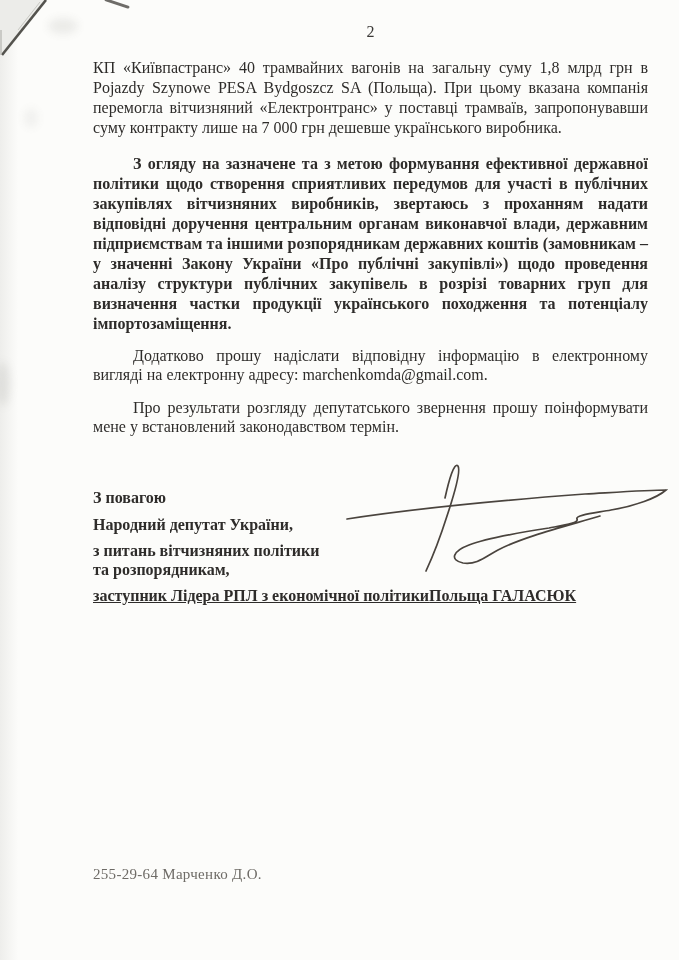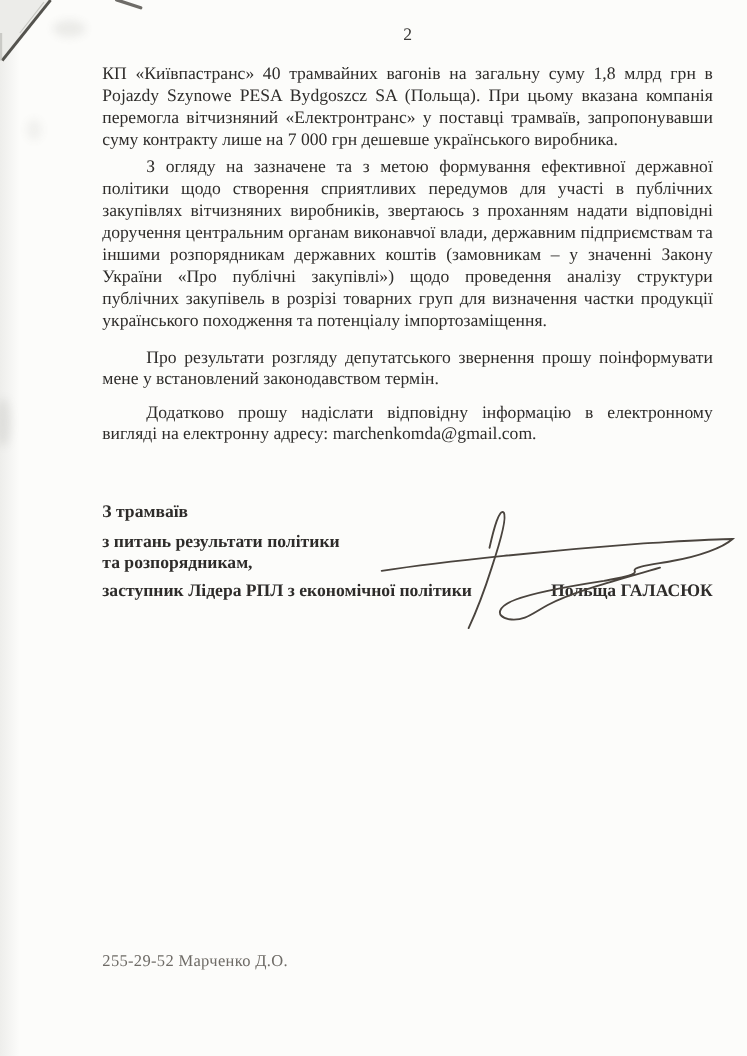--- a/index.html
+++ b/index.html
@@ -58,35 +58,36 @@
   .page-number {
     text-align: center;
     margin: 0 0 16px 0;
     color: #3a3836;
   }
   .para {
     margin: 0;
     text-align: justify;
   }
   .para.indent { text-indent: 40px; }
-  .p2 { margin-top: 4px; }
+  .p2 { margin-top: 16px; font-weight: bold; }
   .p3 { margin-top: 12px; line-height: 19px; }
   .p4 { margin-top: 14px; line-height: 19px; }
   .sig-block {
     margin-top: 52px;
     font-weight: bold;
   }
   .sig-line { margin: 0; }
   .sig-salutation { margin-bottom: 7px; }
   .sig-title-first { margin-bottom: 6px; }
   .sig-title-group { line-height: 19px; margin-bottom: 7px; }
   .sig-row {
     display: flex;
-    justify-content: space-between;
+    justify-content: flex-start;
     align-items: baseline;
+    text-decoration: underline;
   }
   .signature-svg {
     position: absolute;
     left: 335px;
     top: 452px;
     pointer-events: none;
   }
   .footer-ref {
     position: absolute;
     left: 93px;
@@ -112,42 +113,43 @@
     <line x1="46" y1="0" x2="2" y2="55" stroke="#54534e" stroke-width="2.6"></line>
     <line x1="40" y1="2" x2="18" y2="30" stroke="#9a9a93" stroke-width="1" opacity="0.45"></line>
     <line x1="1" y1="30" x2="1" y2="55" stroke="#b5b5af" stroke-width="2" opacity="0.6"></line>
   </svg>
 
   <div class="content">
     <p class="page-number">2</p>
 
     <p class="para p1">КП «Київпастранс» 40 трамвайних вагонів на загальну суму 1,8 млрд грн в Pojazdy Szynowe PESA Bydgoszcz SA (Польща). При цьому вказана компанія перемогла вітчизняний «Електронтранс» у поставці трамваїв, запропонувавши суму контракту лише на 7 000 грн дешевше українського виробника.</p>
     <p class="para indent p2">З огляду на зазначене та з метою формування ефективної державної політики щодо створення сприятливих передумов для участі в публічних закупівлях вітчизняних виробників, звертаюсь з проханням надати відповідні доручення центральним органам виконавчої влади, державним підприємствам та іншими розпорядникам державних коштів (замовникам – у значенні Закону України «Про публічні закупівлі») щодо проведення аналізу структури публічних закупівель в розрізі товарних груп для визначення частки продукції українського походження та потенціалу імпортозаміщення.</p>
+    <p class="para indent p3">Додатково прошу надіслати відповідну інформацію в електронному вигляді на електронну адресу: marchenkomda@gmail.com.</p>
     <p class="para indent p4">Про результати розгляду депутатського звернення прошу поінформувати мене у встановлений законодавством термін.</p>
-    <p class="para indent p3">Додатково прошу надіслати відповідну інформацію в електронному вигляді на електронну адресу: marchenkomda@gmail.com.</p>
 
     <div class="sig-block">
-      <p class="sig-line sig-salutation">З трамваїв</p>
+      <p class="sig-line sig-salutation">З повагою</p>
+      <p class="sig-line sig-title-first">Народний депутат України,</p>
       <div class="sig-title-group">
-        <p class="sig-line">з питань результати політики</p>
+        <p class="sig-line">з питань вітчизняних політики</p>
         <p class="sig-line">та розпорядникам,</p>
       </div>
       <div class="sig-row">
         <span>заступник Лідера РПЛ з економічної політики</span>
         <span>Польща ГАЛАСЮК</span>
       </div>
     </div>
   </div>
 
   <svg class="signature-svg" width="345" height="130" viewBox="0 0 345 130">
     <g fill="none" stroke="#4a443e" stroke-width="1.7" stroke-linecap="round">
       <path d="M 110 46 C 114 28, 119 10, 123 14 C 126 19, 120 40, 112 64 C 105 86, 98 104, 91 119"></path>
       <path d="M 12 67 C 70 58, 170 48, 250 42 C 285 40, 315 38, 331 38
                C 322 46, 300 54, 276 58 C 260 61, 240 63, 242 67
                C 244 71, 230 73, 214 76 C 188 80, 152 86, 134 93
                C 118 99, 114 108, 128 111 C 142 113, 150 105, 163 98
                C 188 85, 228 75, 265 64"></path>
     </g>
   </svg>
 
-  <div class="footer-ref">255-29-52 Марченко Д.О.</div>
+  <div class="footer-ref">255-29-64 Марченко Д.О.</div>
 
 </div>
 
 </body></html>

